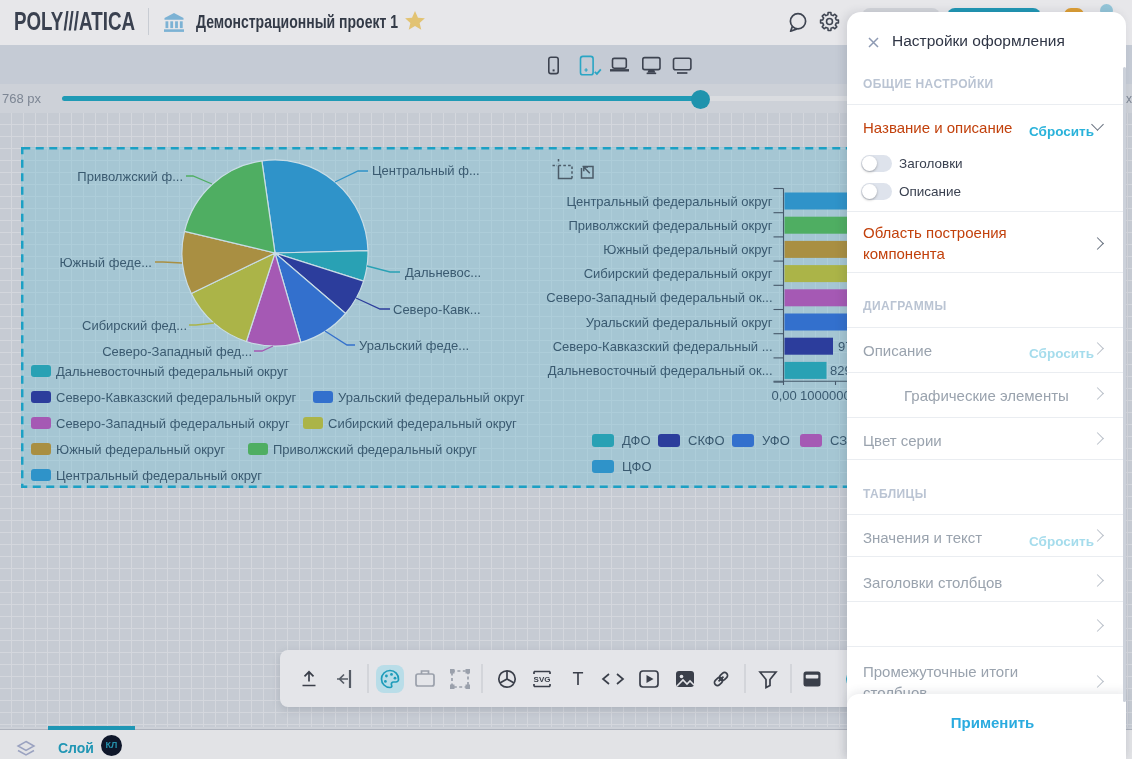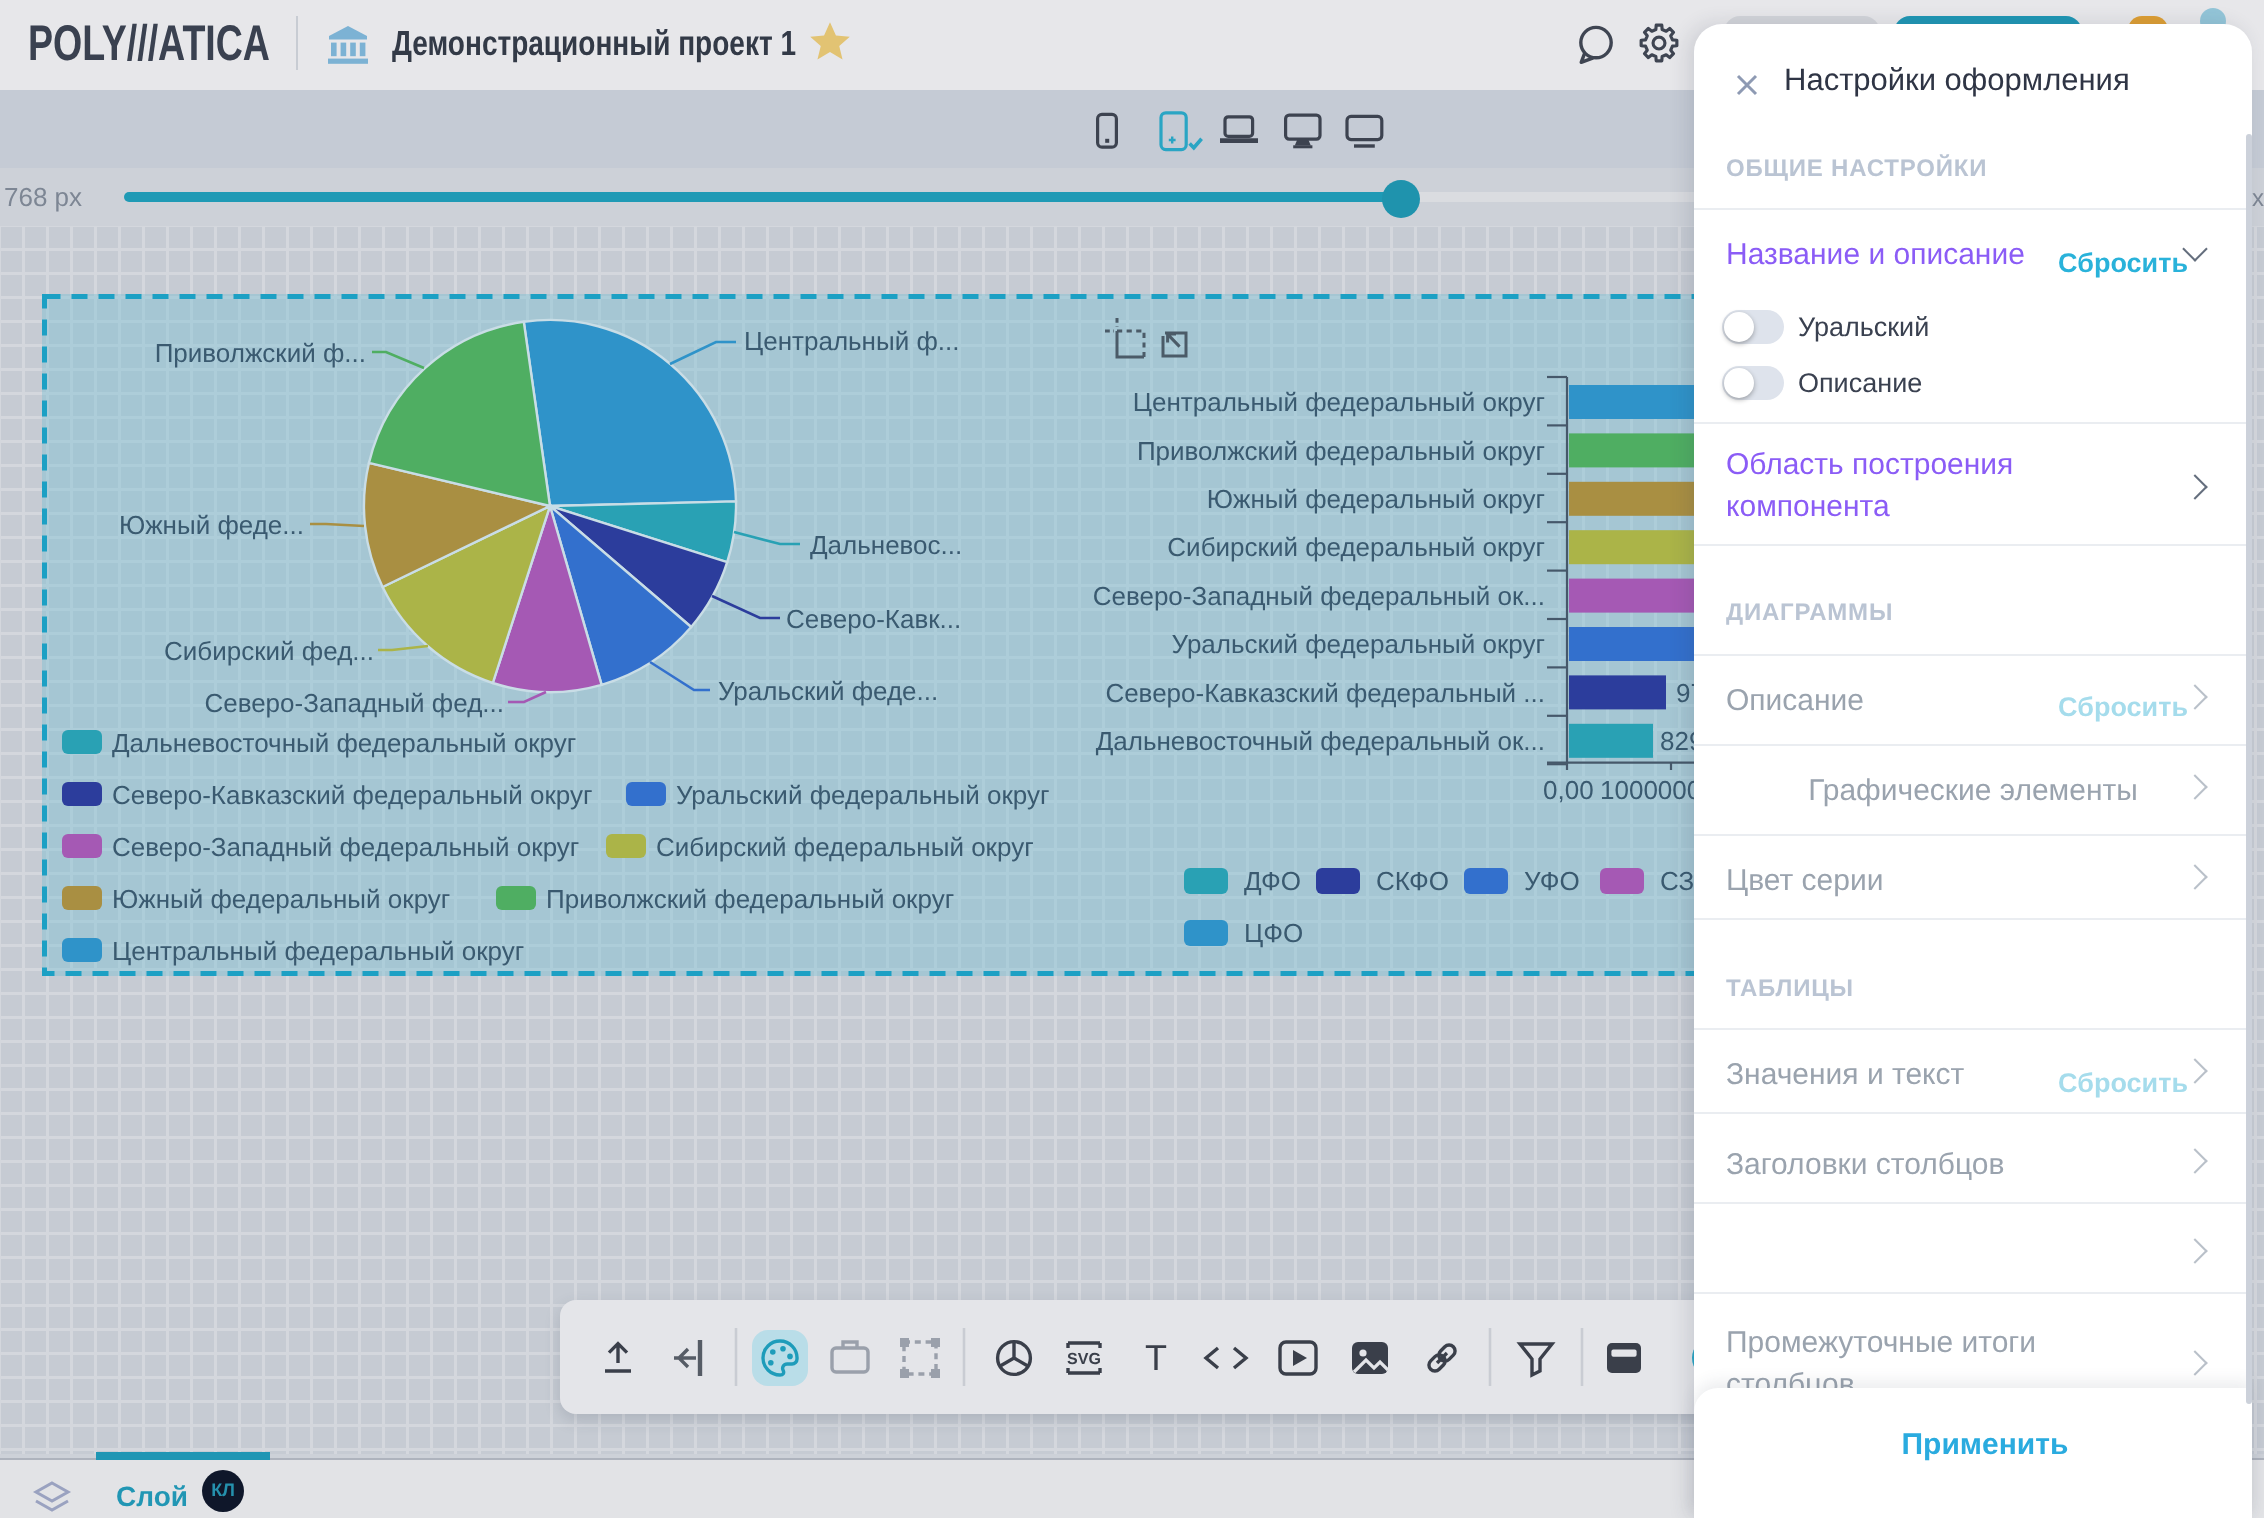--- a/index.html
+++ b/index.html
@@ -42,21 +42,21 @@
 #botbar { position:absolute; left:0; top:730px; width:1132px; height:29px; background:#e2e3e6; }
 #sloy { position:absolute; left:58px; top:740px; font-size:14px; font-weight:700; color:#2196b4; }
 #klbadge { position:absolute; left:101px; top:735px; width:21px; height:21px; border-radius:50%; background:#0f172a; color:#2591ad; font-size:9px; font-weight:700; text-align:center; line-height:21px; }
 
 #panel { position:absolute; left:847px; top:12px; width:279px; height:747px; background:#ffffff; border-radius:14px 14px 0 0; box-shadow:-3px 0 10px rgba(50,60,80,0.14); }
 #panel .row { position:absolute; left:16px; right:16px; }
 .pdiv { position:absolute; left:0; width:279px; height:1px; background:#eaedf1; }
 .cap { font-size:12px; font-weight:700; color:#bac4d3; letter-spacing:0.4px; }
 .reset { font-size:13.5px; font-weight:700; color:#29b2da;margin-top:48px; }
 .reset.dis { color:#a5dcec; }
-.item { font-size:15px; color:#8b5cf6; }
+.item { font-size:15px; color:#c2410c; }
 .item.dis { color:#9aa3ae; }
 .chev { position:absolute; width:9px; height:9px; border-right:1.8px solid #646e7d; border-bottom:1.8px solid #646e7d; }
 .chev.r { transform:rotate(-45deg); }
 .chev.d { transform:rotate(45deg); }
 .chev.dis { border-color:#b9c0c9; }
 .toggle { position:absolute; width:31px; height:17px; border-radius:9px; background:#dee3ec; }
 .toggle .knob { position:absolute; left:1px; top:1px; width:15px; height:15px; border-radius:50%; background:#fff; box-shadow:0 1px 2.5px rgba(0,0,0,0.3); }
 .tlabel { font-size:13.5px; color:#3a4150; }
 #pfooter { position:absolute; left:0px; top:682px; width:279px; height:65px; background:#fff; border-radius:12px 0 0 0; box-shadow:0 -3px 8px rgba(60,70,90,0.10); }
 #apply { position:absolute; left:6px; top:20px; width:279px; text-align:center; font-size:15px; font-weight:700; color:#2aabdf; }
@@ -357,21 +357,21 @@
       </svg>
     <div class="row" style="top:20px;left:45px;font-size:15.5px;color:#2f3545;">Настройки оформления</div>
     <div class="row cap" style="top:65px;">ОБЩИЕ НАСТРОЙКИ</div>
     <div class="row reset" style="top:64px;text-align:right;right:32px;">Сбросить</div>
     <div class="pdiv" style="top:92px;"></div>
     <div class="row item" style="top:107px;">Название и описание</div>
     <div class="chev d" style="left:246px;top:108px;"></div>
     <div class="toggle" style="left:14px;top:143px;">
         <div class="knob"></div>
       </div>
-    <div class="row tlabel" style="left:52px;top:144px;">Уральский</div>
+    <div class="row tlabel" style="left:52px;top:144px;">Заголовки</div>
     <div class="toggle" style="left:14px;top:171px;">
         <div class="knob"></div>
       </div>
     <div class="row tlabel" style="left:52px;top:172px;">Описание</div>
     <div class="pdiv" style="top:199px;"></div>
     <div class="row item" style="top:210px;width:200px;line-height:21px;">Область построения компонента</div>
     <div class="chev r" style="left:246px;top:227px;"></div>
     <div class="pdiv" style="top:260px;"></div>
     <div class="row cap" style="top:287px;">ДИАГРАММЫ</div>
     <div class="row reset dis" style="top:286px;text-align:right;right:32px;">Сбросить</div>

